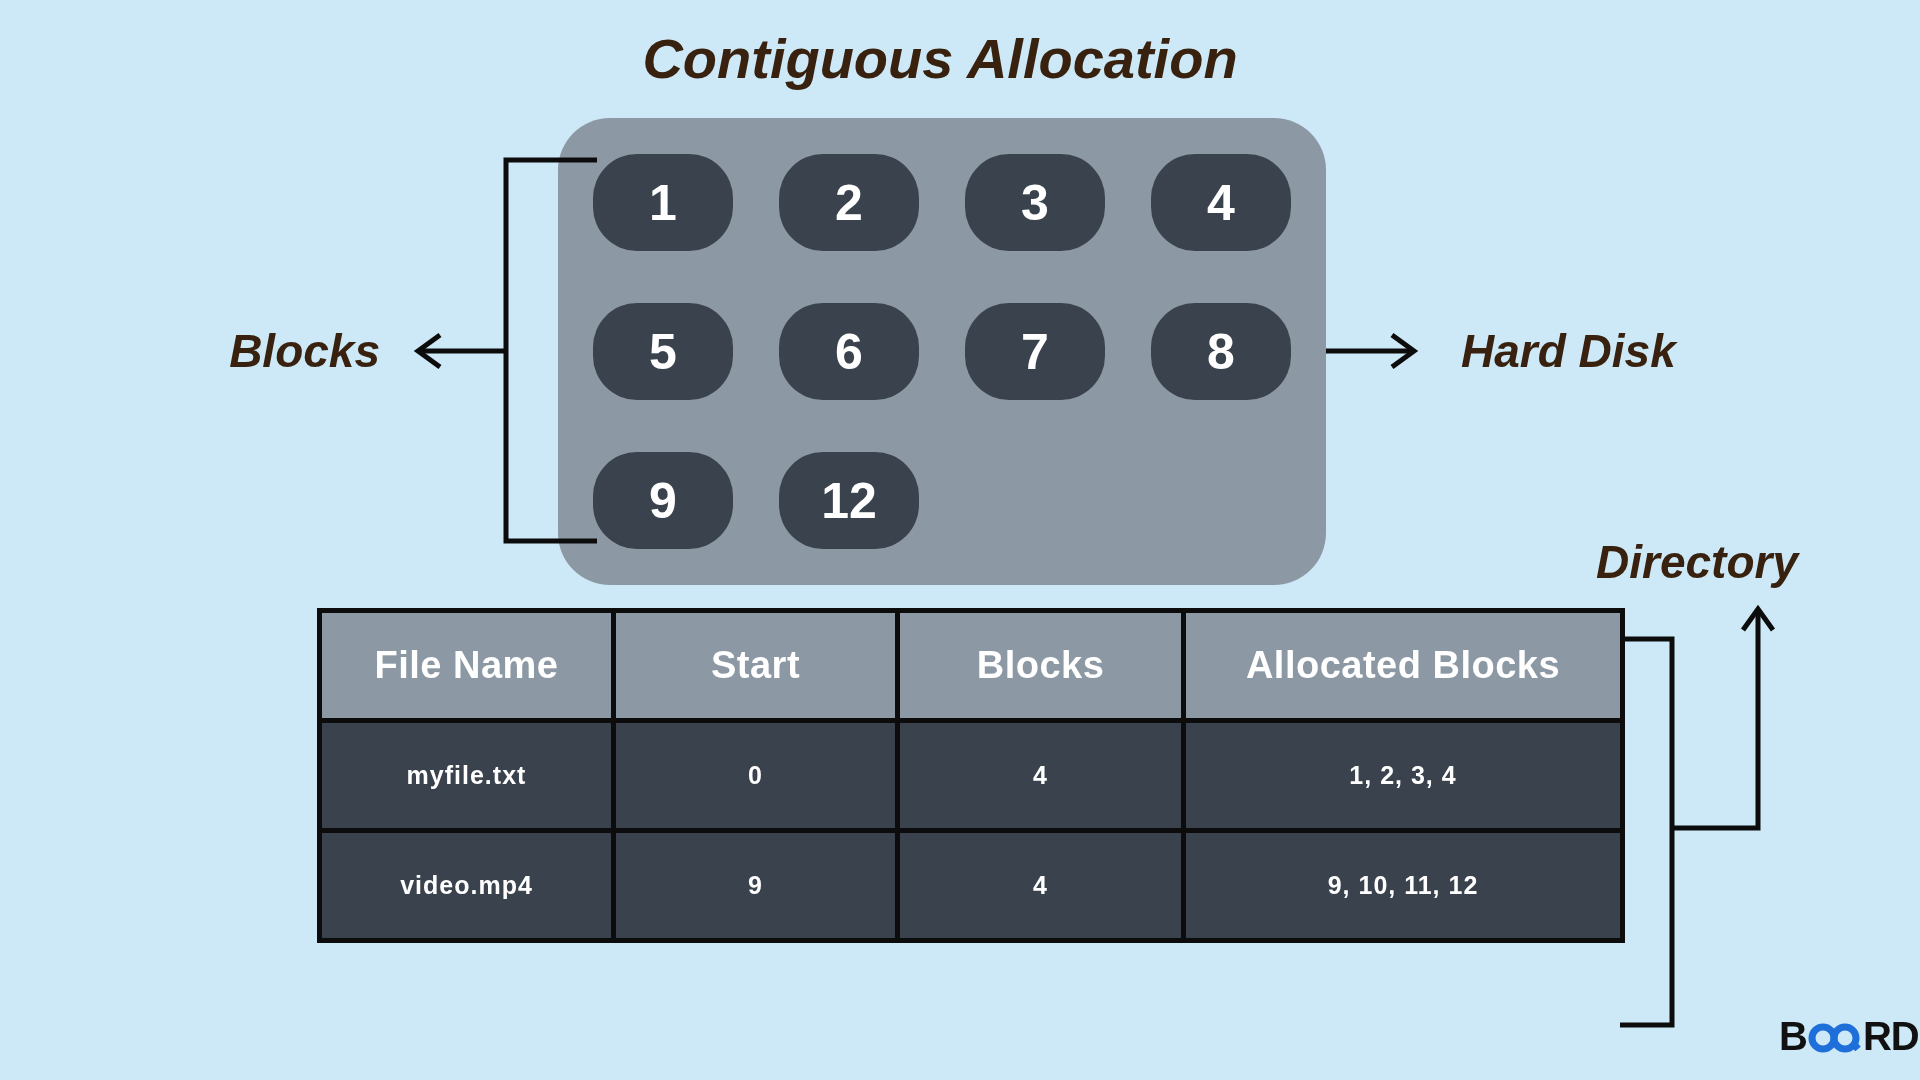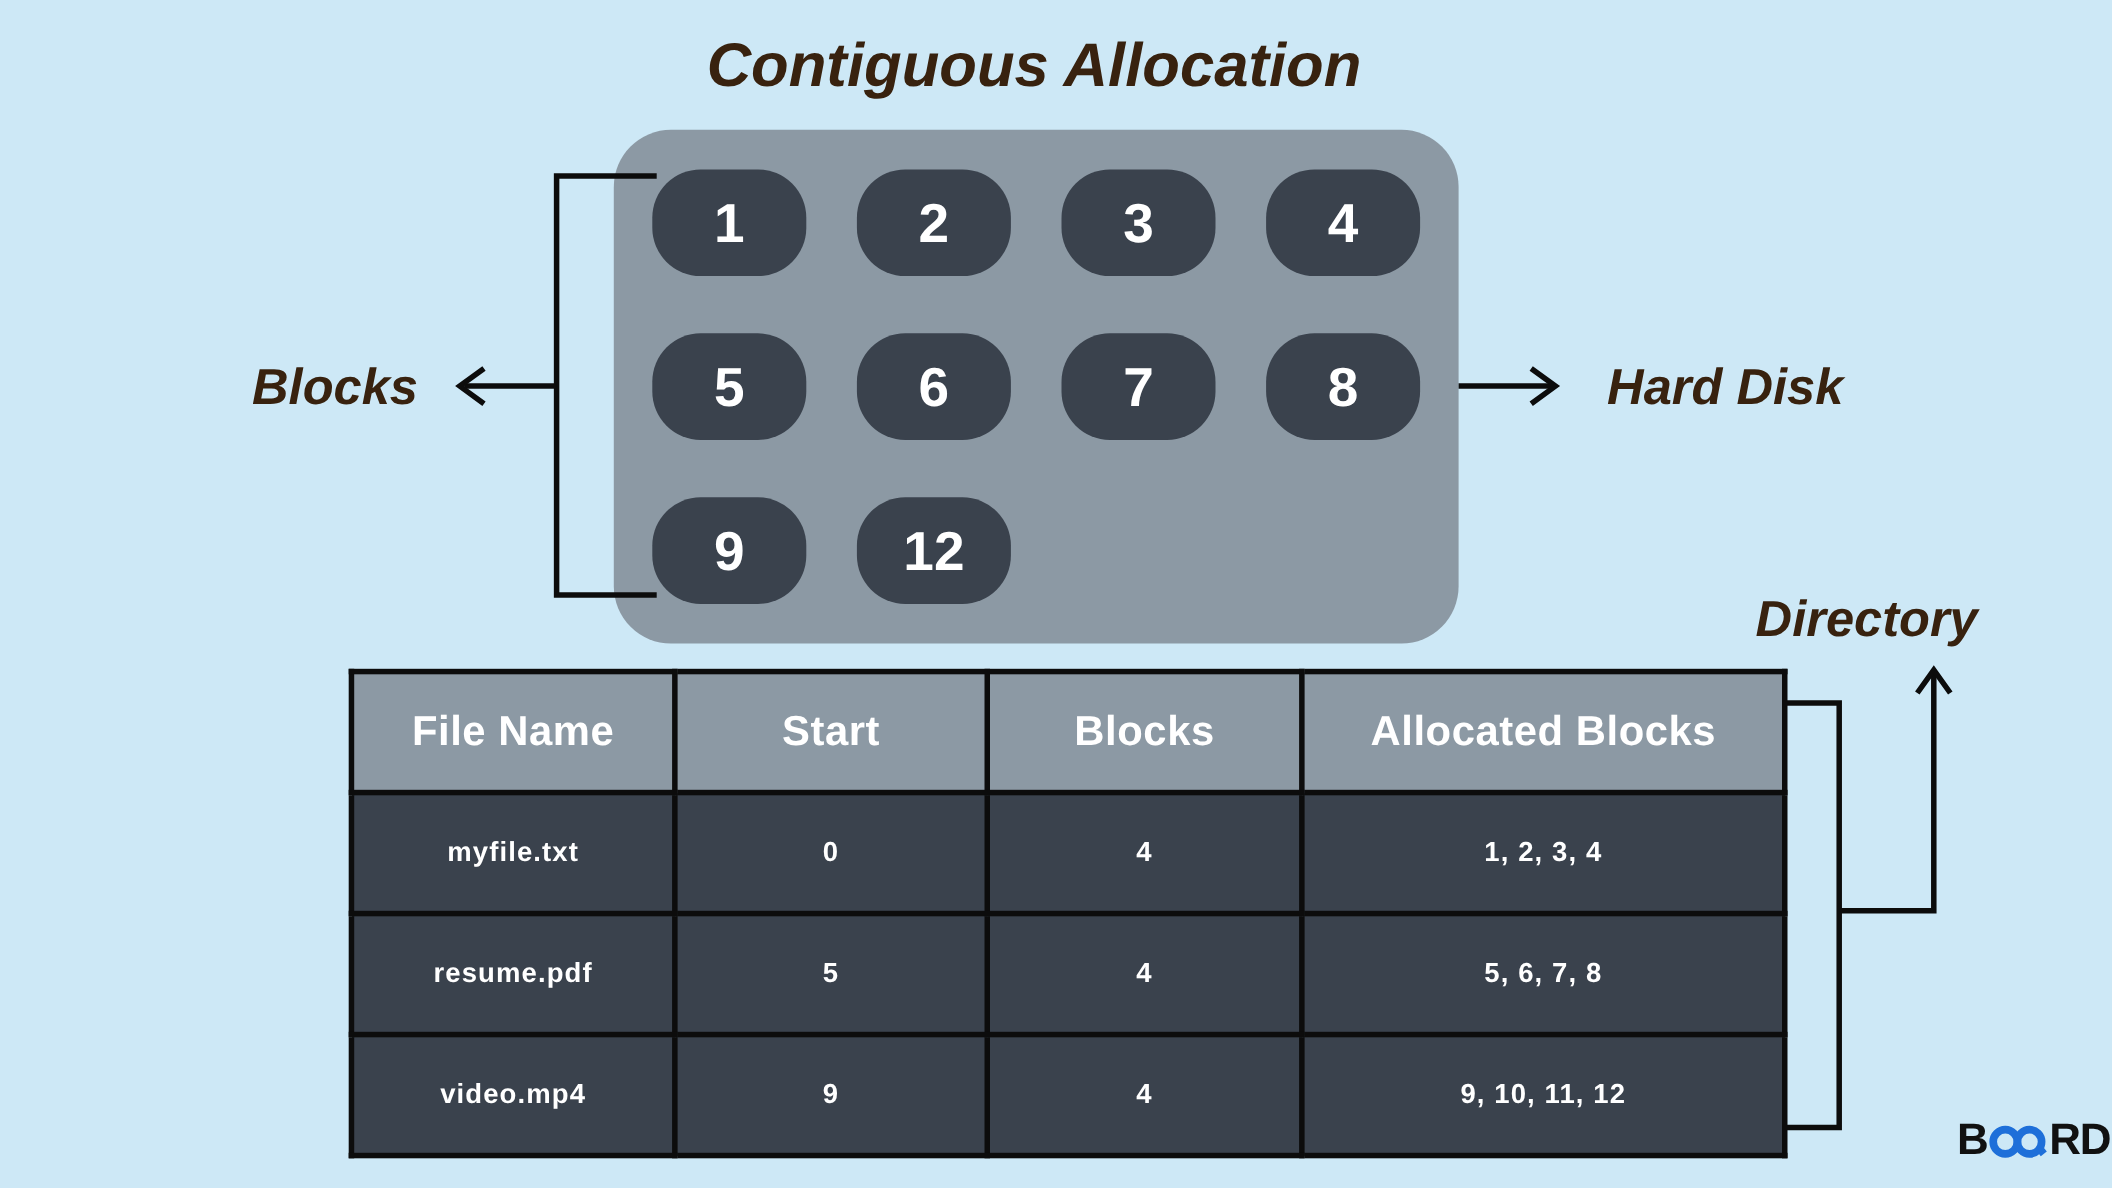--- a/index.html
+++ b/index.html
@@ -109,26 +109,20 @@
       </tr>
     </thead>
     <tbody>
       <tr>
         <td>myfile.txt</td>
         <td>0</td>
         <td>4</td>
         <td>1, 2, 3, 4</td>
       </tr>
       <tr>
-        <td>resume.pdf</td>
-        <td>5</td>
-        <td>4</td>
-        <td>5, 6, 7, 8</td>
-      </tr>
-      <tr>
         <td>video.mp4</td>
         <td>9</td>
         <td>4</td>
         <td>9, 10, 11, 12</td>
       </tr>
     </tbody>
   </table>
 
   <svg class="overlay" viewBox="0 0 1920 1080" fill="none" stroke="#0c0c0c" stroke-width="5">
 

